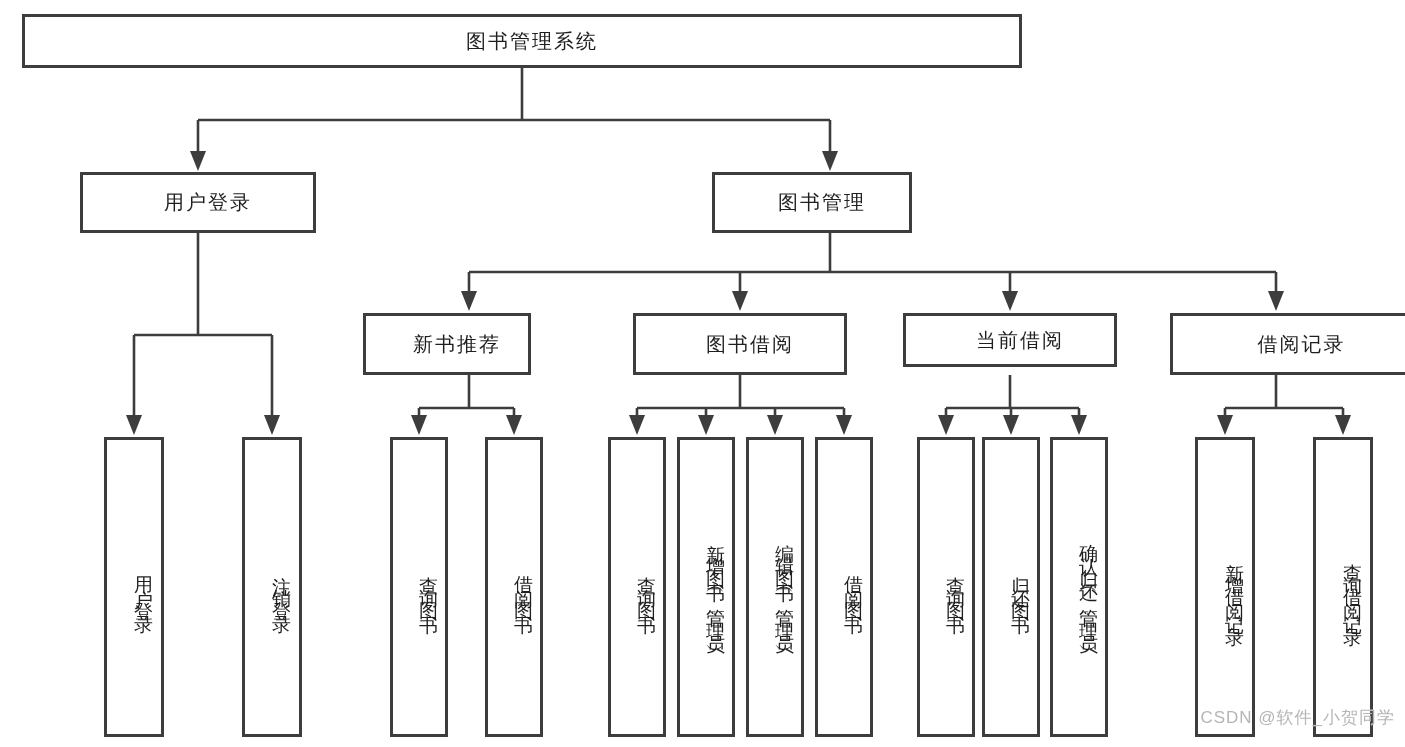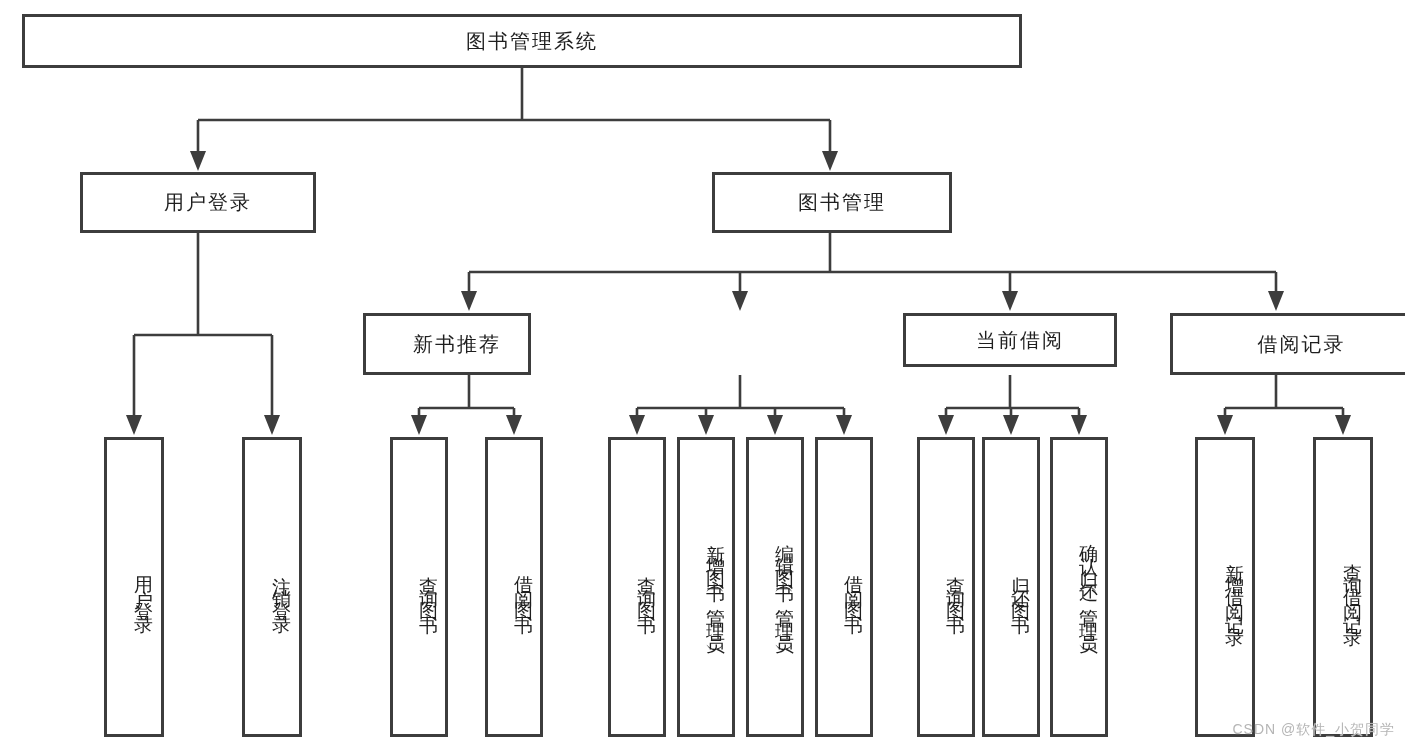--- a/index.html
+++ b/index.html
@@ -14,22 +14,22 @@
     display:flex; align-items:center; justify-content:center;
     color:#1f1f1f;
     padding-left:20px;
   }
   .h-node { font-size:20px; letter-spacing:2px; white-space:nowrap; }
   .v-node span {
     writing-mode:vertical-rl; text-orientation:mixed;
     font-size:19px; letter-spacing:13px; line-height:1;
   }
   .watermark {
-    position:absolute; right:10px; bottom:8px;
-    font-size:14px; color:#b5b5b5; letter-spacing:1px; z-index:5;
+    position:absolute; right:10px; bottom:18px;
+    font-size:17px; color:#b5b5b5; letter-spacing:1px; z-index:5;
     text-shadow:0 0 1px #ffffff;
   }
 </style>
 </head>
 <body>
 
 <div class="canvas">
 
   <svg class="connectors" viewBox="0 0 1405 747" xmlns="http://www.w3.org/2000/svg">
     <path d="
@@ -89,26 +89,29 @@
     </g>
   </svg>
 
   <div class="node h-node" style="left:22px; top:14px; width:1000px; height:54px;">
     <span>图书管理系统</span>
   </div>
 
   <div class="node h-node" style="left:80px; top:172px; width:236px; height:61px;">
     <span>用户登录</span>
   </div>
-  <div class="node h-node" style="left:712px; top:172px; width:240px; height:61px;">
+  <div class="node h-node" style="left:712px; top:172px; width:200px; height:61px;">
     <span>图书管理</span>
   </div>
 
   <div class="node h-node" style="left:363px; top:313px; width:168px; height:62px;">
     <span>新书推荐</span>
+  </div>
+  <div class="node h-node" style="left:633px; top:313px; width:214px; height:62px;">
+    <span>图书借阅</span>
   </div>
   <div class="node h-node" style="left:903px; top:313px; width:214px; height:54px;">
     <span>当前借阅</span>
   </div>
   <div class="node h-node" style="left:1170px; top:313px; width:243px; height:62px;justify-content:center;">
     <span>借阅记录</span>
   </div>
 
   <div class="node v-node" style="left:104px; top:437px; width:60px; height:300px;">
     <span>用户登录</span>

